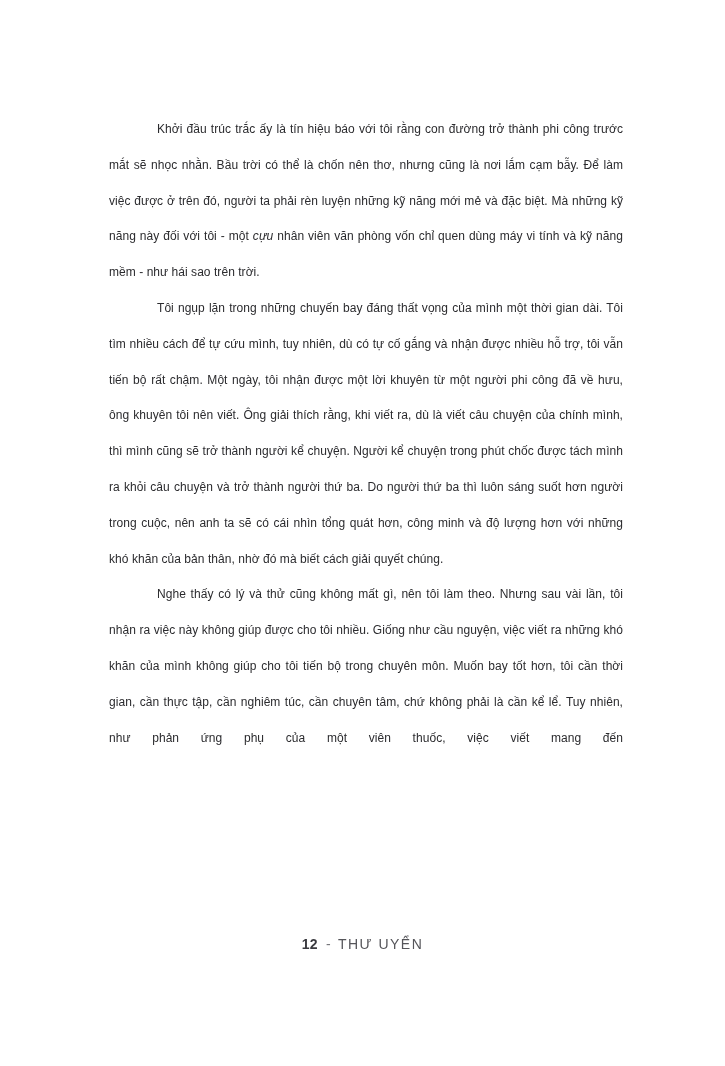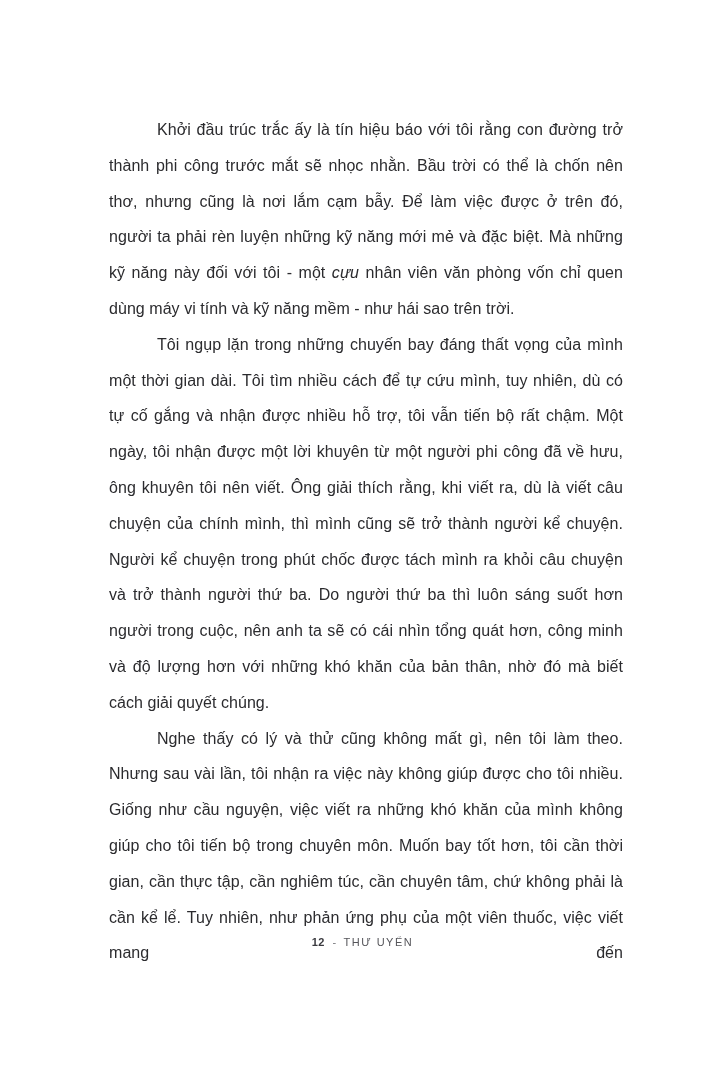--- a/index.html
+++ b/index.html
@@ -27,21 +27,21 @@
     position: absolute;
     left: 109px;
     top: 112px;
     width: 514px;
   }
   .para {
     margin: 0;
     text-align: justify;
     text-justify: inter-word;
     text-indent: 48px;
-    font-size: 16px;
+    font-size: 12px;
     line-height: 35.8px;
     letter-spacing: 0.05px;
     color: #2b2b2e;
     word-spacing: 0px;
     hyphens: none;
   }
   .para:last-of-type {
     text-align-last: justify;
   }
   .para-closed {
@@ -49,21 +49,21 @@
   }
   .italic {
     font-style: italic;
   }
   .footer {
     position: absolute;
     left: 0;
     top: 936px;
     width: 725px;
     text-align: center;
-    font-size: 11px;
+    font-size: 14px;
     color: #4a4a4f;
     white-space: pre;
   }
   .folio {
     font-weight: 700;
     letter-spacing: 0.3px;
     color: #3a3a3f;
   }
   .folio-sep {
     font-weight: 400;

